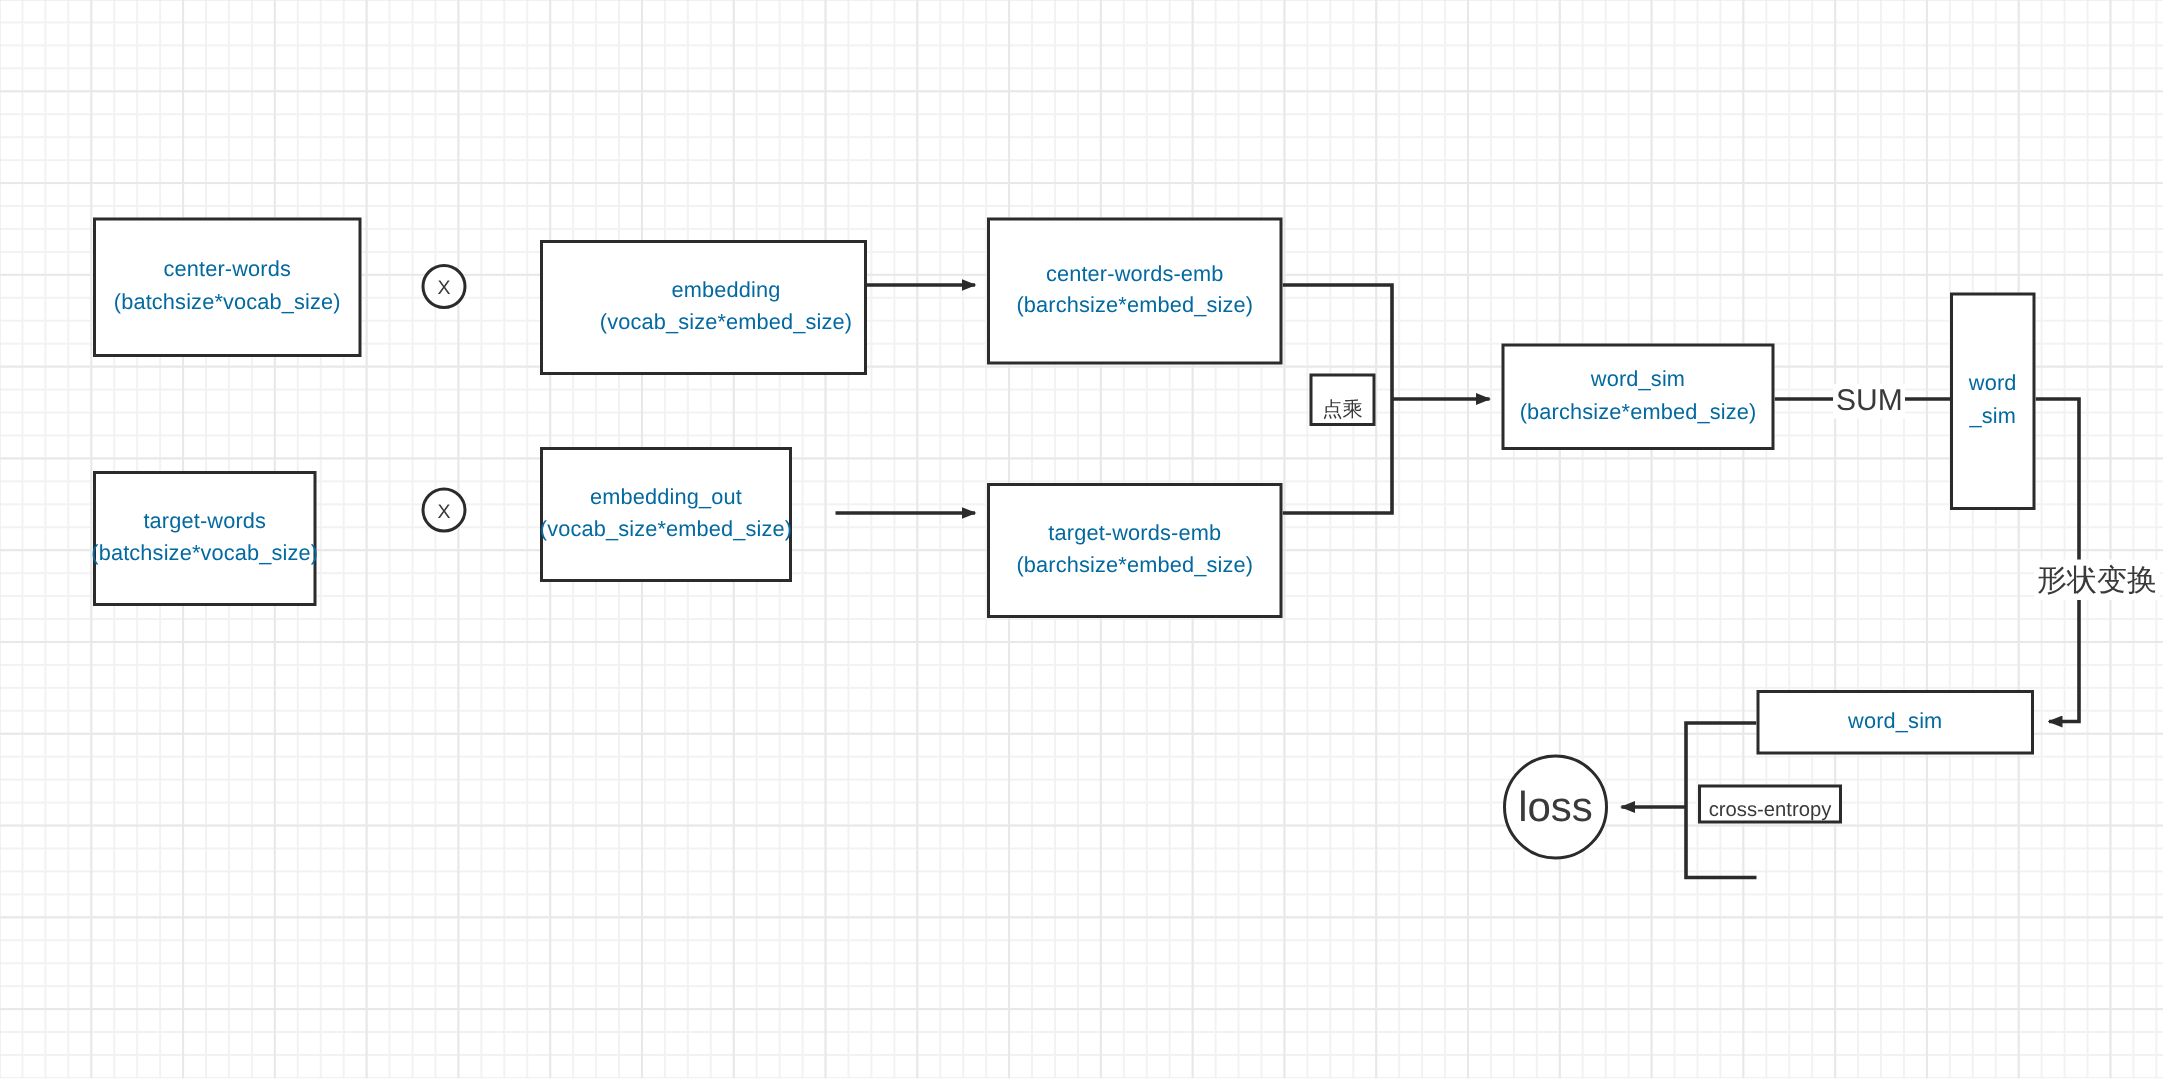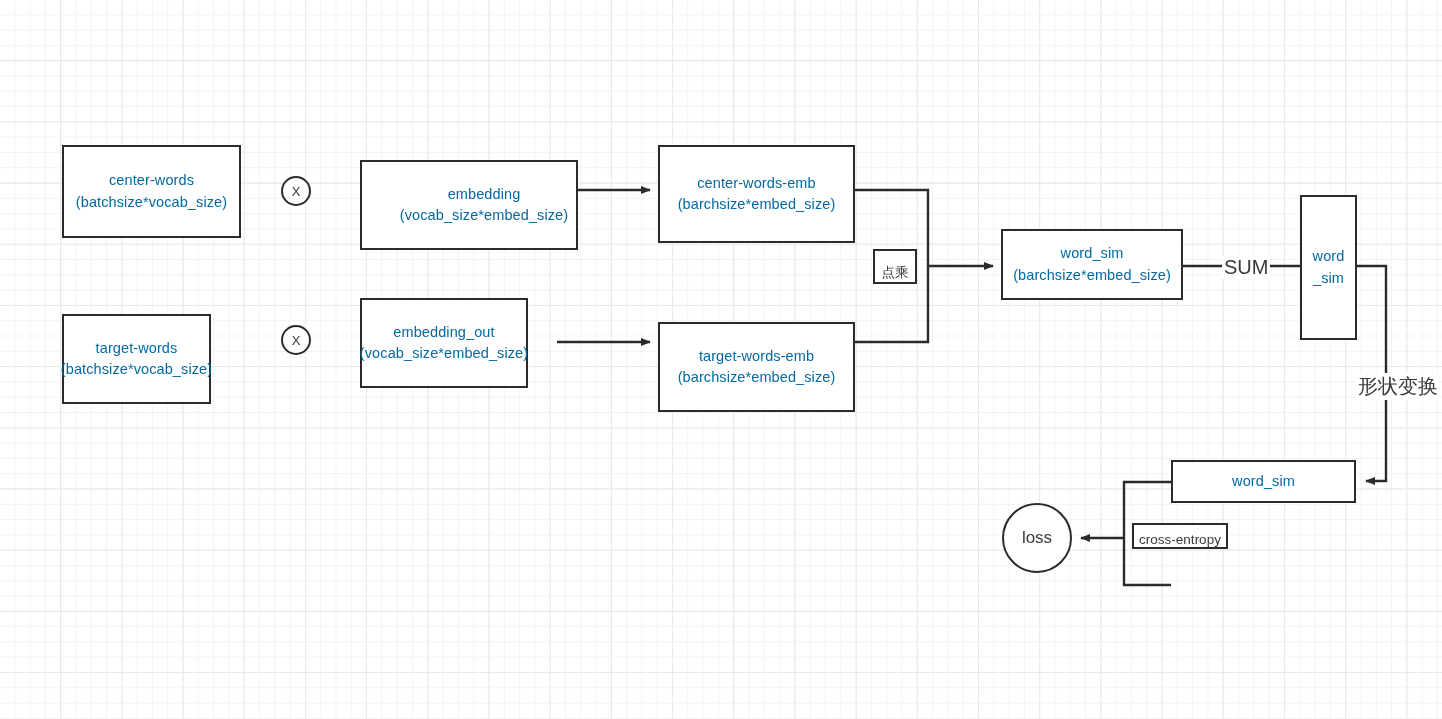--- a/index.html
+++ b/index.html
@@ -49,21 +49,21 @@
     border: 2px solid #2b2b2b;
     border-radius: 50%;
     background: #ffffff;
     display: flex;
     align-items: center;
     justify-content: center;
     color: #3a3a3a;
     z-index: 4;
   }
   .x-circle { font-size: 13px; }
-  .loss-circle { font-size: 17px; }
+  .loss-circle { font-size: 28px; }
   .tag {
     position: absolute;
     box-sizing: border-box;
     border: 2px solid #2b2b2b;
     background: #ffffff;
     display: flex;
     align-items: flex-end;
     justify-content: center;
     color: #3a3a3a;
     font-size: 13.5px;

